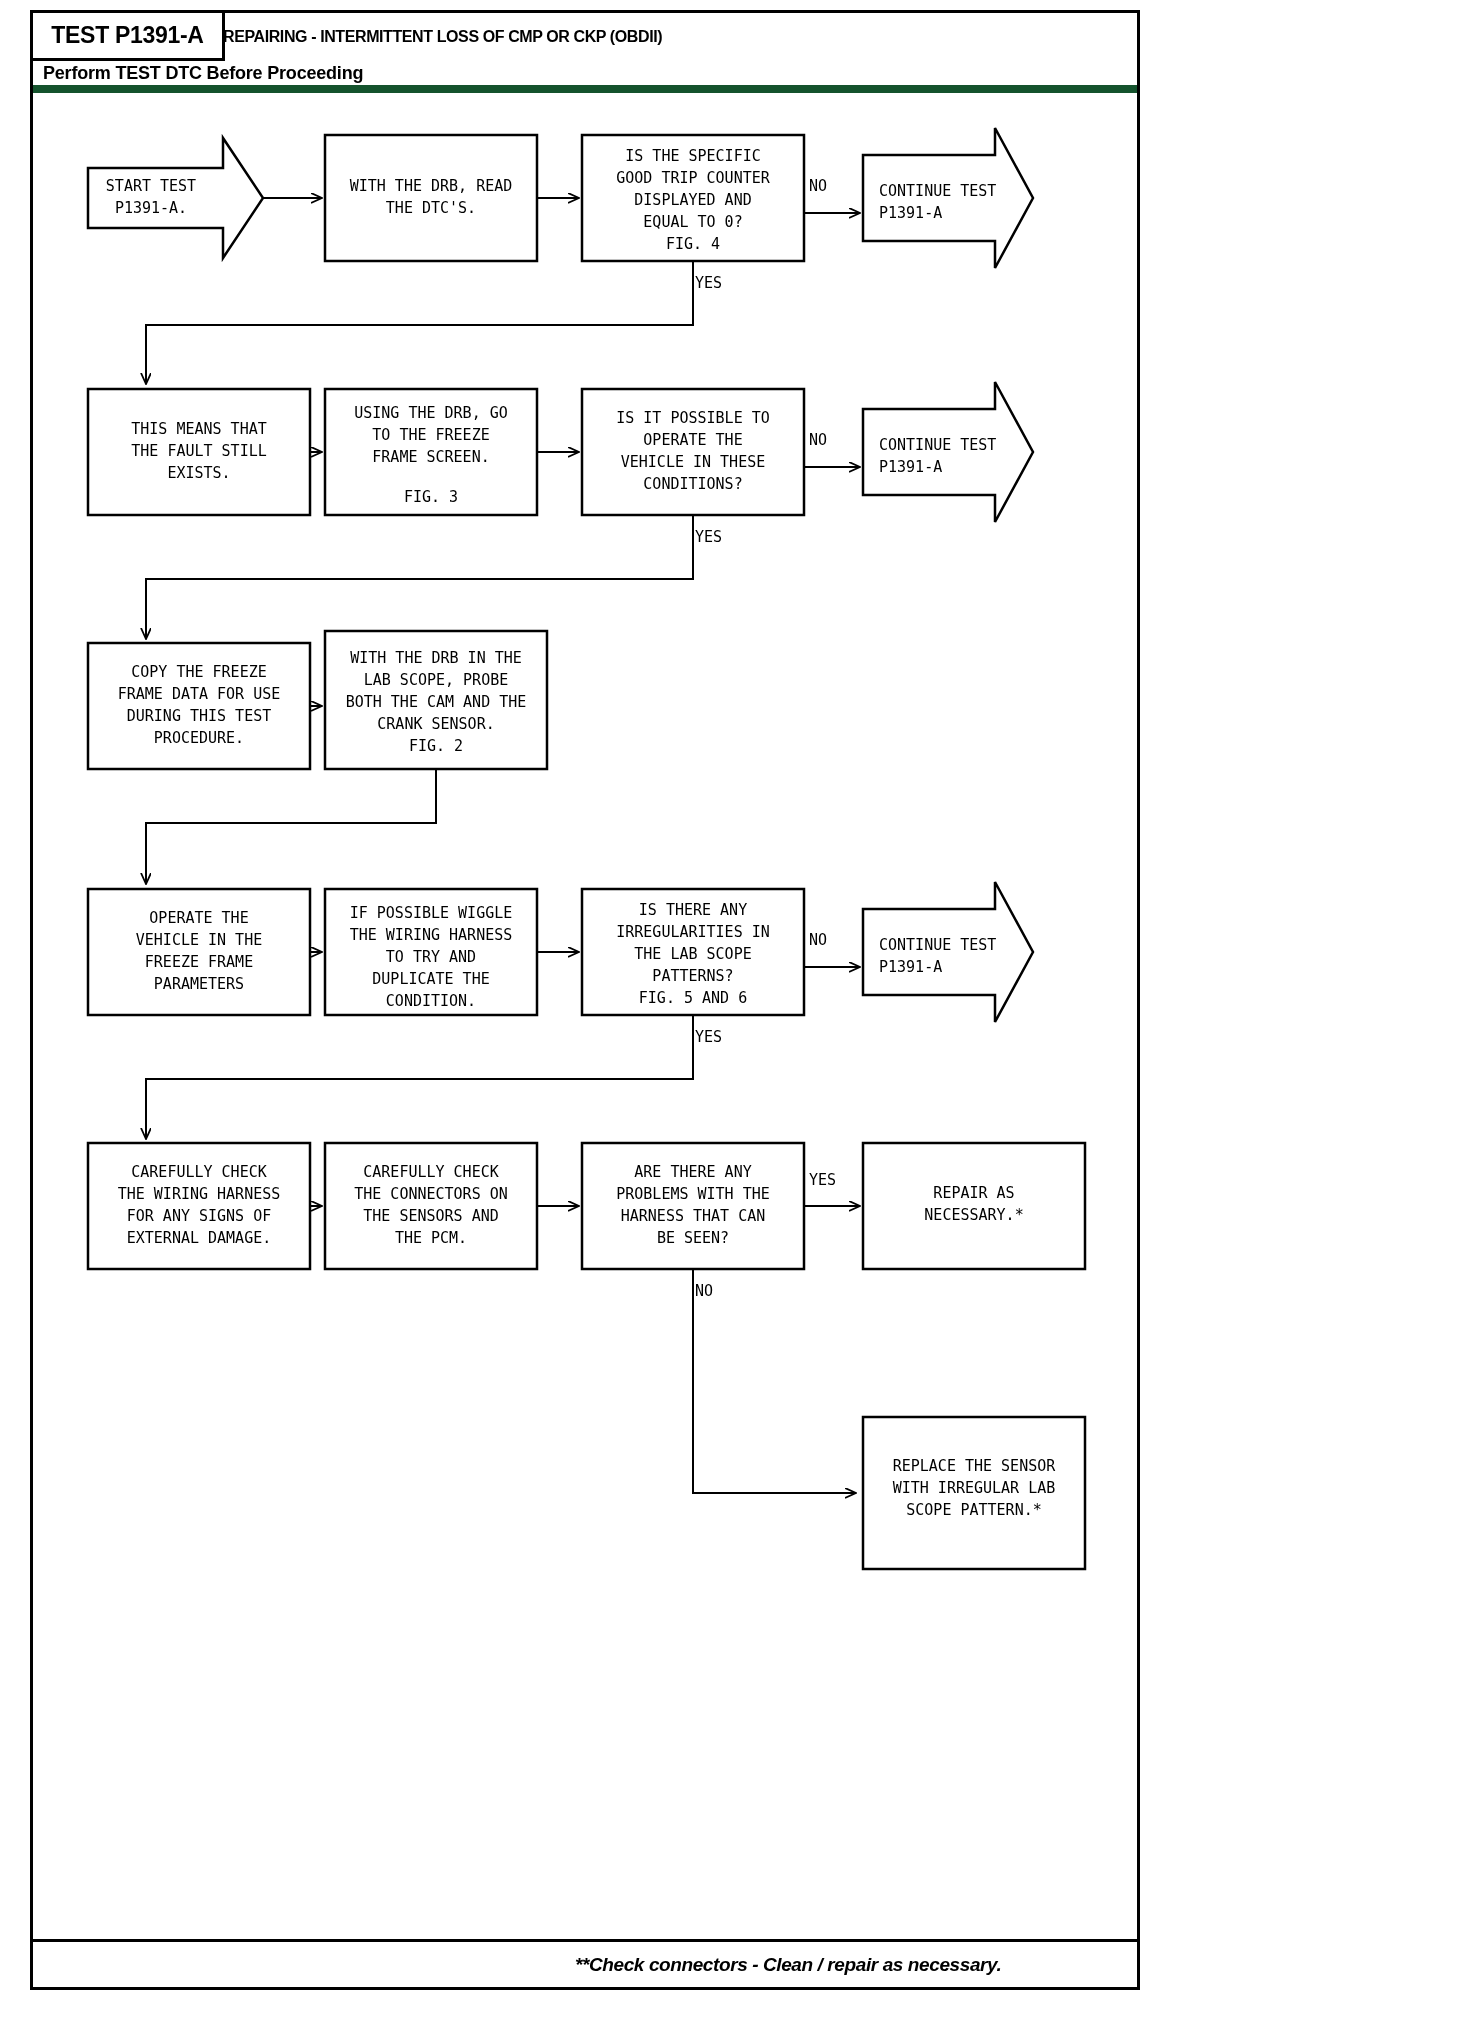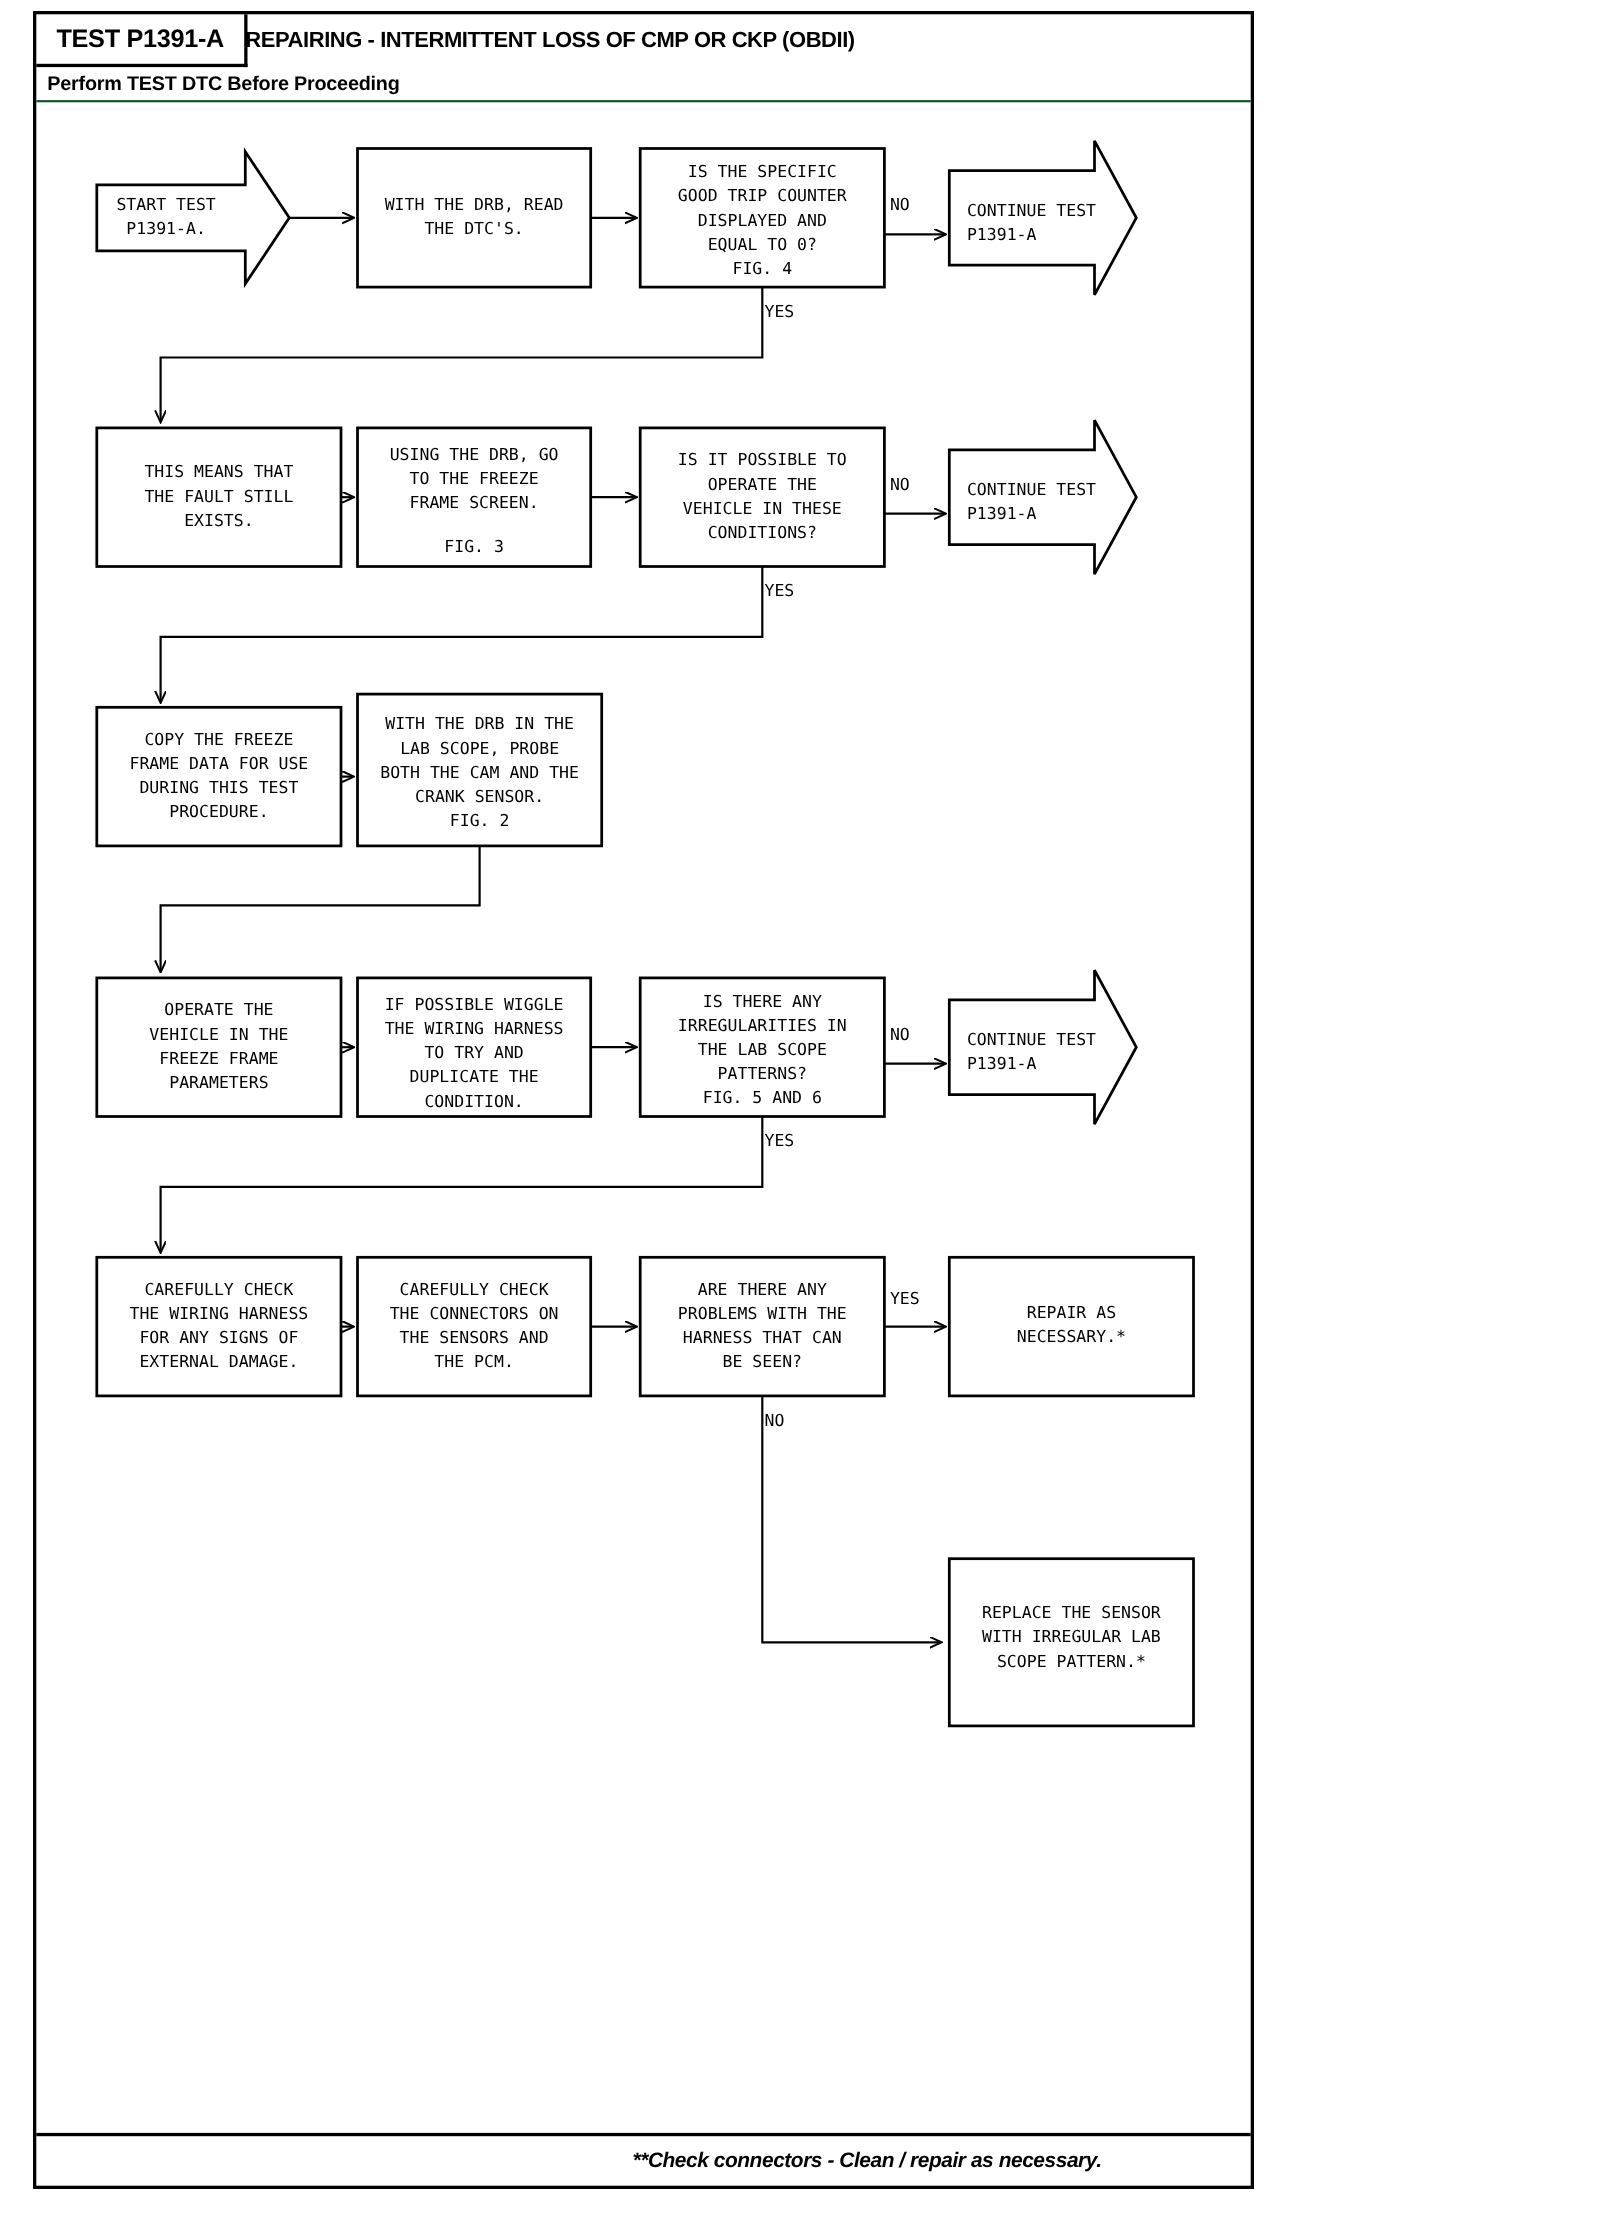--- a/index.html
+++ b/index.html
@@ -33,27 +33,27 @@
     box-sizing:border-box;
     display:flex;align-items:center;justify-content:center;
     font-weight:bold;font-size:23px;letter-spacing:-0.3px;
     color:#000;
   }
   .hdr-title{
     position:absolute;left:176px;top:0;
     width:931px;height:48px;
     display:flex;align-items:center;
     padding-left:14px;box-sizing:border-box;
-    font-weight:bold;font-size:20px;letter-spacing:-0.4px;
+    font-weight:bold;font-size:16px;letter-spacing:-0.4px;
     color:#000;
   }
   .sub-row{
     position:absolute;left:0;top:48px;
     width:100%;height:32px;
-    border-bottom:2px solid #14532d;
+    border-bottom:8px solid #14532d;
     box-sizing:border-box;
     display:flex;align-items:center;
     padding-left:10px;
     font-weight:bold;font-size:18px;letter-spacing:-0.2px;
     color:#000;
   }
   
   .canvas{
     position:absolute;left:0;top:80px;
     width:1104px;height:1820px;

